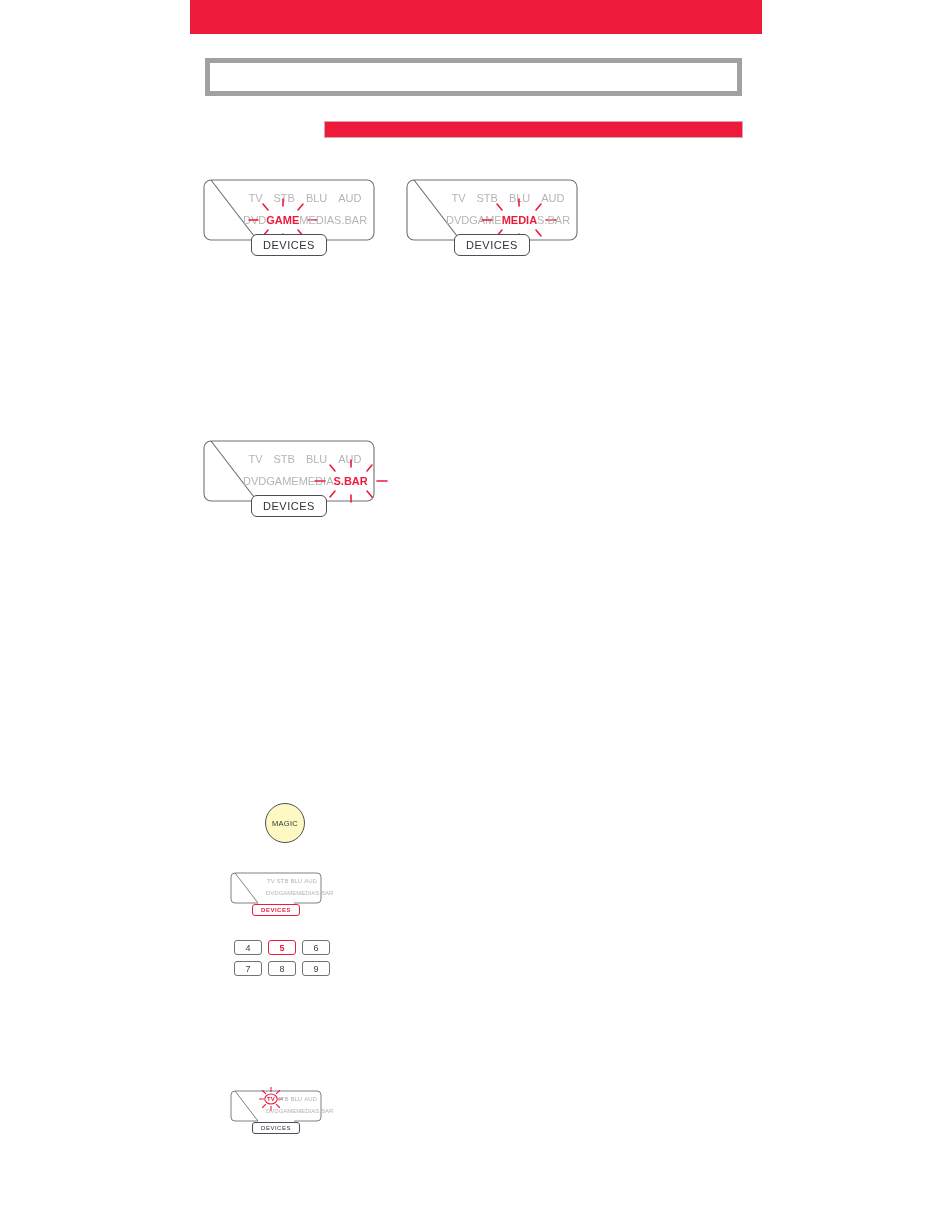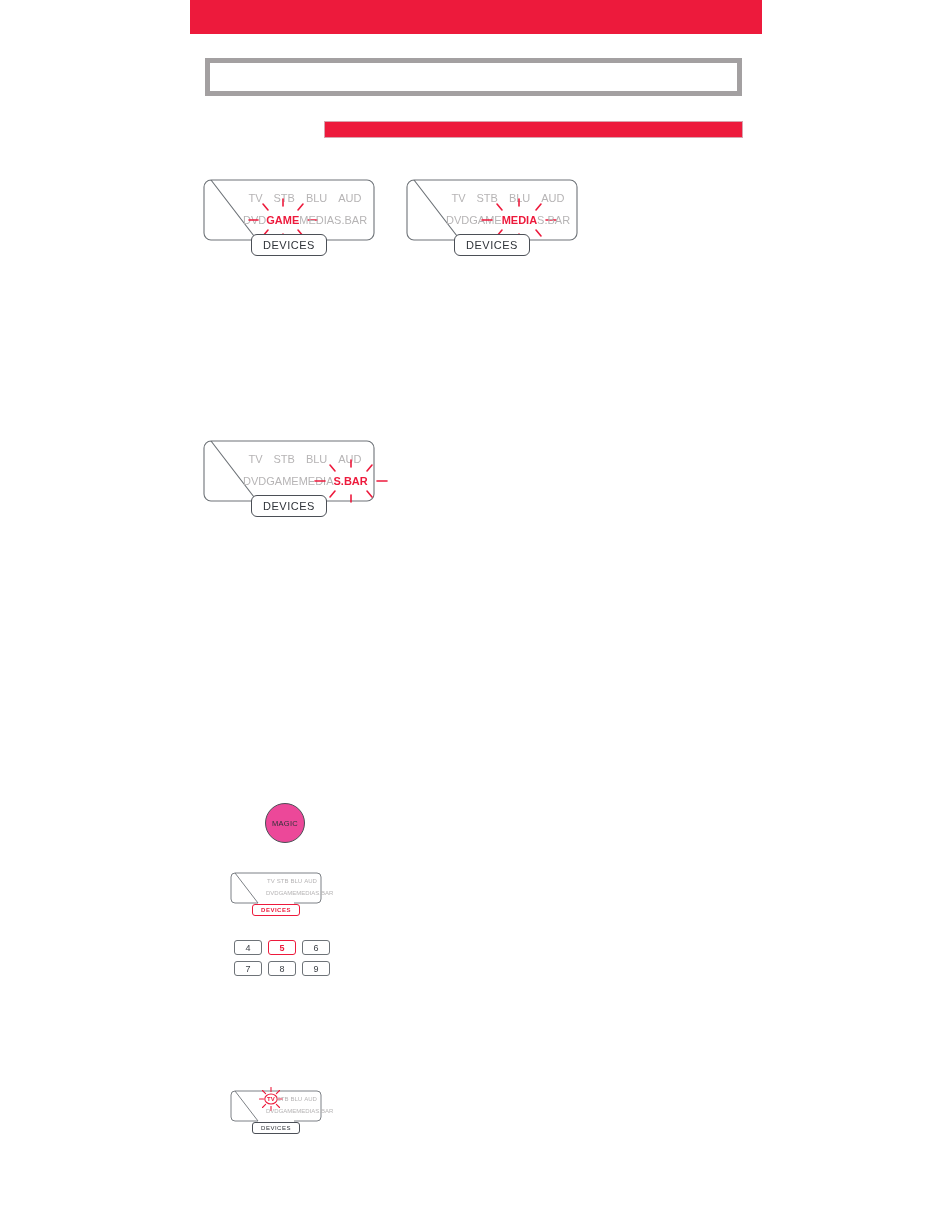--- a/index.html
+++ b/index.html
@@ -98,21 +98,21 @@
   .devices-btn.hot {
     border-color: #ED1A3C;
     color: #ED1A3C;
   }
 
   
   .magic-btn {
     position: absolute;
     border: 1.6px solid #4B4F56;
     border-radius: 50%;
-    background: #ec4899;
+    background: #fef9c3;
     color: #2E3238;
     display: flex;
     align-items: center;
     justify-content: center;
     box-sizing: border-box;
     letter-spacing: 0.3px;
   }
 
   
   .keypad {

